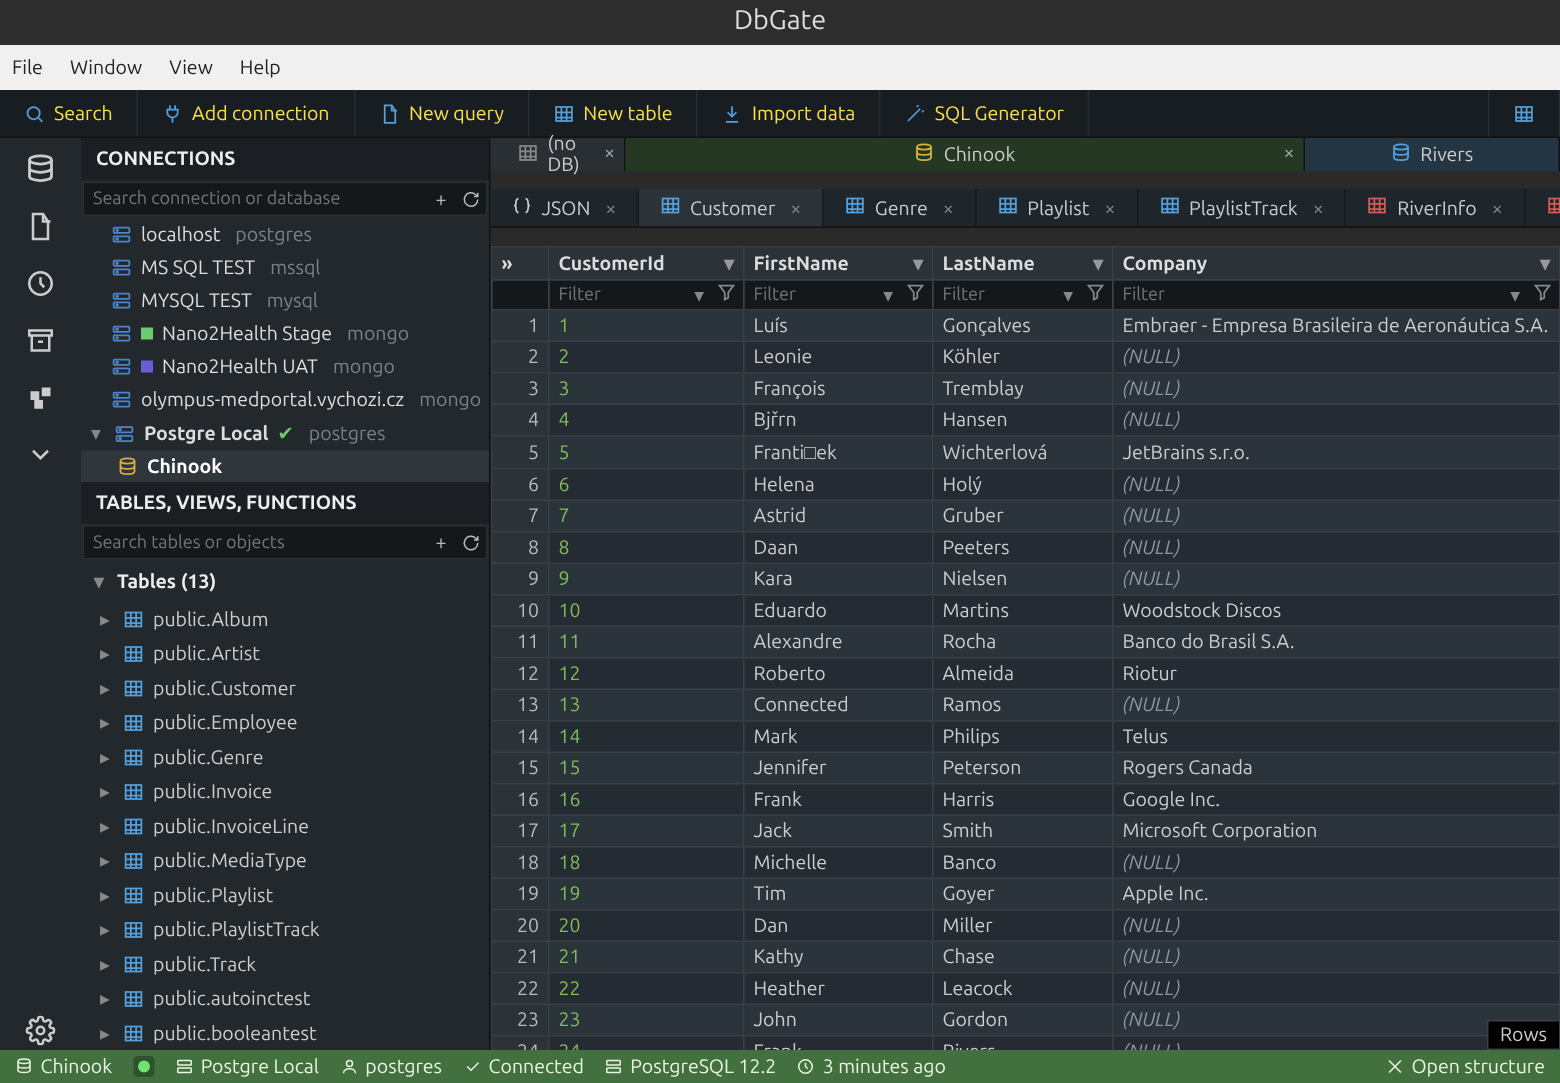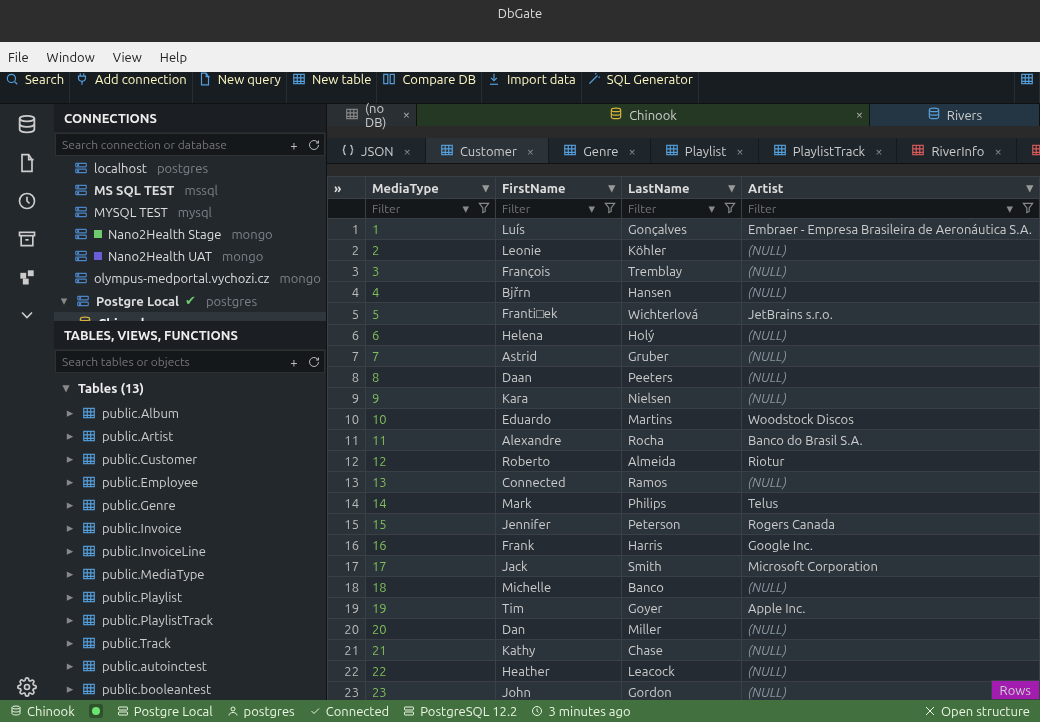--- a/index.html
+++ b/index.html
@@ -1,21 +1,21 @@
 <!DOCTYPE html>
 <html><head>
 <meta charset="utf-8">
 <style>
   * { box-sizing: border-box; margin: 0; padding: 0; font-family: Ubuntu, "Segoe UI", Arial, sans-serif; font-size: 13px; }
   body { width: 1040px; height: 722px; background: #2a2a2a; color: #ccc; overflow: hidden; display: flex; flex-direction: column; }
-  .titlebar { background: #2d2d2d; color: #ddd; text-align: center; line-height: 26px; height: 42px; font-size: 13px; }
+  .titlebar { background: #2d2d2d; color: #ddd; text-align: center; line-height: 26px; height: 30px; font-size: 18px; }
   .menubar { background: #f0f0f0; color: #222; height: 30px; display: flex; align-items: center; padding: 0 8px; gap: 18px; }
   .menubar span { cursor: default; }
   .toolbar { background: #181d22; display: flex; align-items: stretch; height: 32px; border-bottom: 1px solid #111; }
-  .tool-item { display: flex; align-items: flex-start; gap: 6px; padding: 0 5px; color: #fef9c3; border-right: 1px solid #262d33; cursor: pointer; }
+  .tool-item { display: flex; align-items: center; gap: 6px; padding: 0 16px; color: #fde047; border-right: 1px solid #262d33; cursor: pointer; }
   .tool-item.spacer { flex: 1; border-right: none; }
   .tool-item.right-edge { border-left: 1px solid #262d33; }
   .ticon { width: 14px; height: 14px; display: inline-block; }
   svg { display: block; }
 
   .main { flex: 1; display: flex; min-height: 0; }
   .icon-rail { width: 54px; background: #23282d; display: flex; flex-direction: column; align-items: center; padding-top: 8px; gap: 12px; }
   .rail-icon { width: 26px; height: 26px; display: flex; align-items: center; justify-content: center; cursor: pointer; color: #ccc; }
   .rail-spacer { flex: 1; }
 
@@ -59,21 +59,21 @@
   .grid tbody tr:nth-child(odd) td.cell { background: #2c343b; }
   .grid tbody tr:nth-child(even) td.cell { background: #242b32; }
   .pk { color: #7fbf5a; }
   .null-val { color: #8b96a1; font-style: italic; }
   .col-head { display: flex; align-items: center; justify-content: space-between; gap: 4px; }
   .col-head .dd { color: #999; cursor: pointer; }
   .filter-cell { display: flex; align-items: center; }
   .filter-cell .dd { color: #888; padding: 0 4px; cursor: pointer; }
   .filter-cell .funnel { color: #888; padding: 0 4px; cursor: pointer; }
 
-  .rows-corner { position: absolute; bottom: 0; right: 0; background: #a21caf; border: 1px solid #3a4046; padding: 2px 8px; color: #ccc; font-size: 13px; }
+  .rows-corner { position: absolute; bottom: 0; right: 0; background: #000000; border: 1px solid #3a4046; padding: 2px 8px; color: #ccc; font-size: 13px; }
 
   .statusbar { height: 22px; background: #42703e; color: #eaf5e4; display: flex; align-items: center; gap: 14px; padding: 0 10px; font-size: 12px; }
   .statusbar .sitem { display: flex; align-items: center; gap: 5px; }
   .statusbar .spacer { flex: 1; }
   .status-green-dot { width: 8px; height: 8px; border-radius: 50%; background: #6fe36f; display: inline-block; }
   .status-sep { width:14px; height:14px; border-radius:3px; background:#2e522c; display:inline-flex; align-items:center; justify-content:center; }
 
   ::-webkit-scrollbar { width: 12px; height: 12px; }
   ::-webkit-scrollbar-track { background: #1b2025; }
   ::-webkit-scrollbar-thumb { background: #4a525a; }
@@ -112,27 +112,20 @@
           <path d="M14 2v6h6"></path>
         </svg></span>
       <span>New query</span>
     </div>
     <div class="tool-item">
       <span class="ticon"><svg class="ticon" viewBox="0 0 24 24" width="14" height="14" fill="none" stroke="#55a0dc" stroke-width="2">
           <rect x="3" y="4" width="18" height="16"></rect>
           <path d="M3 10h18M3 16h18M9 4v16M15 4v16"></path>
         </svg></span>
       <span>New table</span>
-    </div>
-    <div class="tool-item">
-      <span class="ticon"><svg class="ticon" viewBox="0 0 24 24" width="14" height="14" fill="none" stroke="#55a0dc" stroke-width="2">
-          <rect x="3" y="4" width="7" height="16"></rect>
-          <rect x="14" y="4" width="7" height="16"></rect>
-        </svg></span>
-      <span>Compare DB</span>
     </div>
     <div class="tool-item">
       <span class="ticon"><svg class="ticon" viewBox="0 0 24 24" width="14" height="14" fill="none" stroke="#55a0dc" stroke-width="2">
           <path d="M12 3v12"></path>
           <path d="M7 10l5 5 5-5"></path>
           <path d="M5 21h14"></path>
         </svg></span>
       <span>Import data</span>
     </div>
     <div class="tool-item">
@@ -222,21 +215,21 @@
           <span style="font-weight:normal">localhost</span>
           <span class="sub">postgres</span>
         </div>
         <div class="conn-item">
           <span class="db-icon"><svg class="ticon" viewBox="0 0 24 24" width="14" height="14" fill="none" stroke="#4c86c8" stroke-width="2">
               <rect x="3" y="4" width="18" height="6" rx="1"></rect>
               <rect x="3" y="14" width="18" height="6" rx="1"></rect>
               <circle cx="7" cy="7" r="1"></circle>
               <circle cx="7" cy="17" r="1"></circle>
             </svg></span>
-          <span style="font-weight:bold">MS SQL TEST</span>
+          <span style="font-weight:normal">MS SQL TEST</span>
           <span class="sub">mssql</span>
         </div>
         <div class="conn-item">
           <span class="db-icon"><svg class="ticon" viewBox="0 0 24 24" width="14" height="14" fill="none" stroke="#4c86c8" stroke-width="2">
               <rect x="3" y="4" width="18" height="6" rx="1"></rect>
               <rect x="3" y="14" width="18" height="6" rx="1"></rect>
               <circle cx="7" cy="7" r="1"></circle>
               <circle cx="7" cy="17" r="1"></circle>
             </svg></span>
           <span style="font-weight:normal">MYSQL TEST</span>
@@ -509,39 +502,39 @@
             <col style="width:130px">
             <col style="width:126px">
             <col style="width:120px">
             <col>
         </colgroup>
         <thead>
           <tr id="head-row">
               <th><span>»</span></th>
               <th>
                 <div class="col-head">
-                  <span>MediaType</span>
+                  <span>CustomerId</span>
                   <span class="dd">▾</span>
                 </div>
               </th>
               <th>
                 <div class="col-head">
                   <span>FirstName</span>
                   <span class="dd">▾</span>
                 </div>
               </th>
               <th>
                 <div class="col-head">
                   <span>LastName</span>
                   <span class="dd">▾</span>
                 </div>
               </th>
               <th>
                 <div class="col-head">
-                  <span>Artist</span>
+                  <span>Company</span>
                   <span class="dd">▾</span>
                 </div>
               </th>
             </tr>
           <tr class="filter-row" id="filter-row">
               <th></th>
               <th>
                 <div class="filter-cell">
                   <input class="filter-input" placeholder="Filter" style="">
                   <span class="dd">▾</span>

